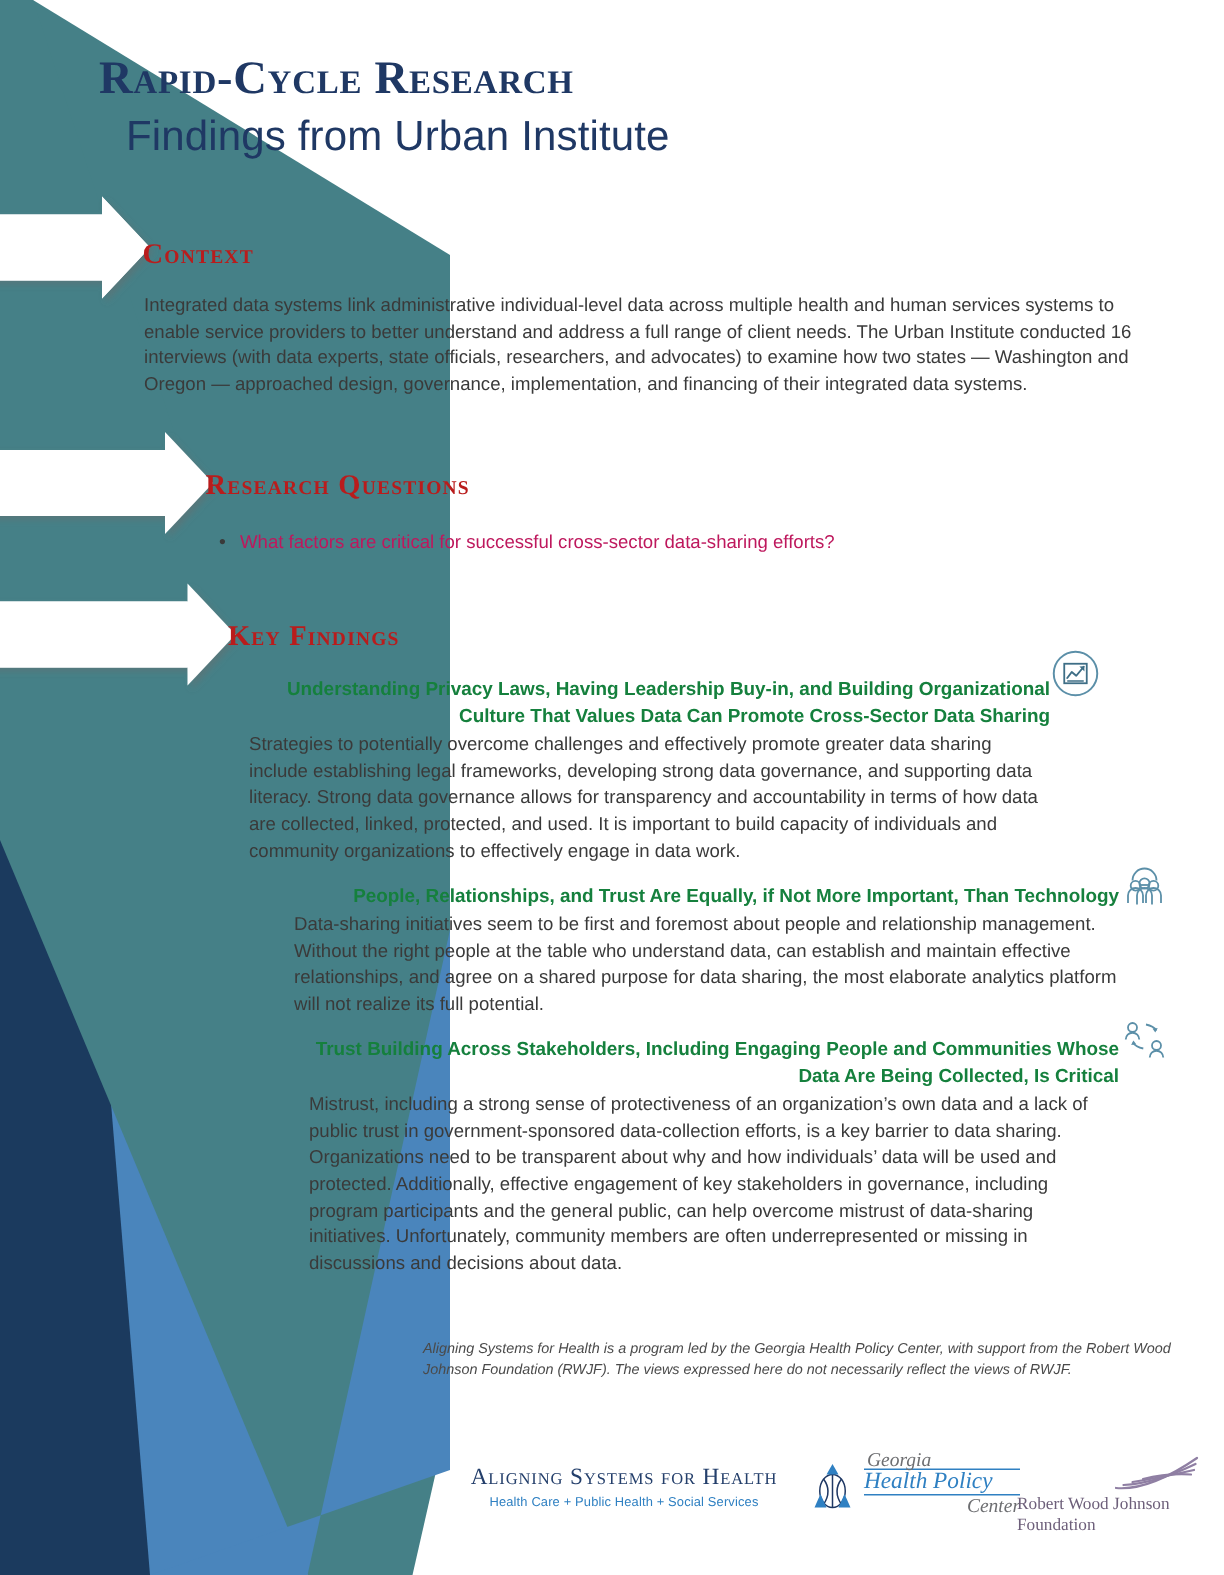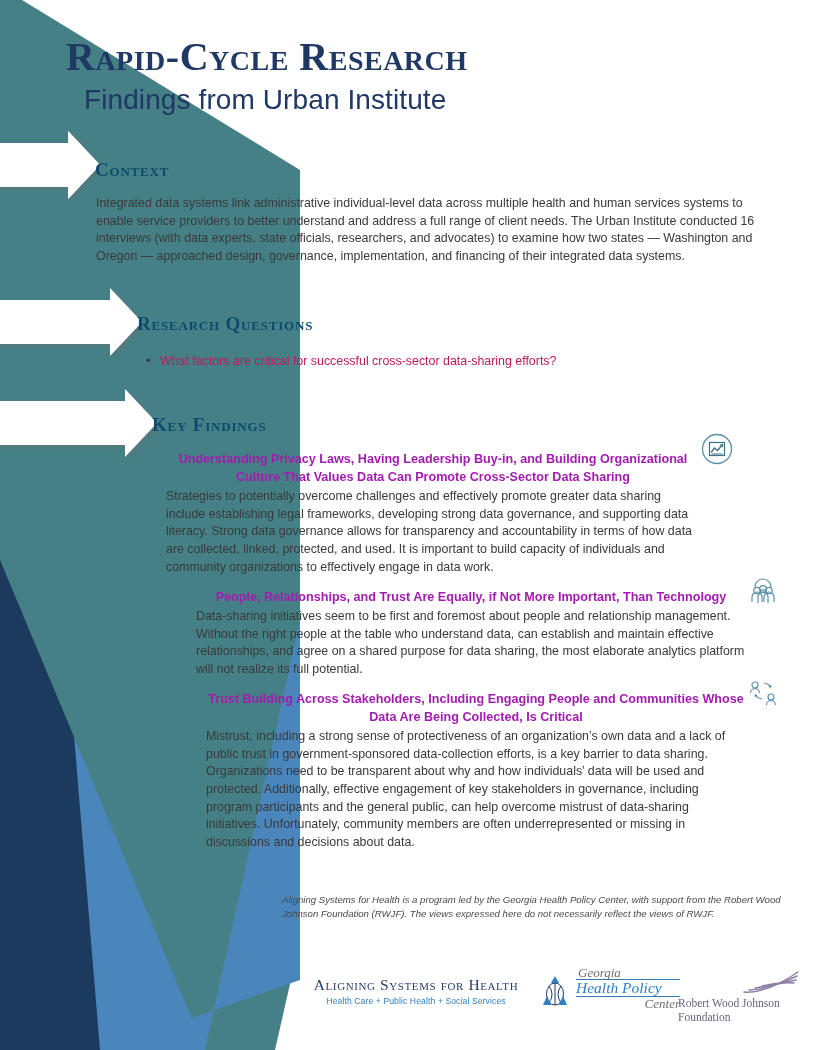--- a/index.html
+++ b/index.html
@@ -33,40 +33,40 @@
   
   #header {
     position: absolute;
     left: 66px;
     top: 36px;
     width: 700px;
   }
   .doc-title {
     font-family: "Liberation Serif", serif;
     color: #1f3864;
-    font-size: 40px;
+    font-size: 31px;
     font-weight: bold;
     letter-spacing: 0.5px;
     line-height: 1.05;
     margin: 0;
     font-variant: small-caps;
   }
   .doc-subtitle {
     color: #1f3864;
     font-size: 28px;
     font-weight: normal;
     margin: 6px 0 0 18px;
     letter-spacing: 0.1px;
   }
 
   
   .section-heading {
     position: absolute;
     font-family: "Liberation Serif", serif;
-    color: #0c4a6e;
+    color: #b91c1c;
     font-size: 19px;
     font-weight: bold;
     font-variant: small-caps;
     letter-spacing: 0.8px;
   }
   #heading-context   { left: 95px;  top: 159px; }
   #heading-questions { left: 137px; top: 313px; }
   #heading-findings  { left: 152px; top: 414px; }
 
   
@@ -105,25 +105,25 @@
     top: -1px;
     color: #3a3a3a;
     font-size: 13px;
   }
 
   
   .finding {
     position: absolute;
   }
   .finding-title {
-    color: #a21caf;
+    color: #15803d;
     font-size: 12.6px;
     font-weight: bold;
     line-height: 1.44;
-    text-align: center;
+    text-align: right;
     margin: 0;
   }
   .finding-body {
     color: #3a3a3a;
     font-size: 12.4px;
     line-height: 1.42;
     text-align: left;
     margin: 2px 0 0 0;
   }
   .finding-icon {

